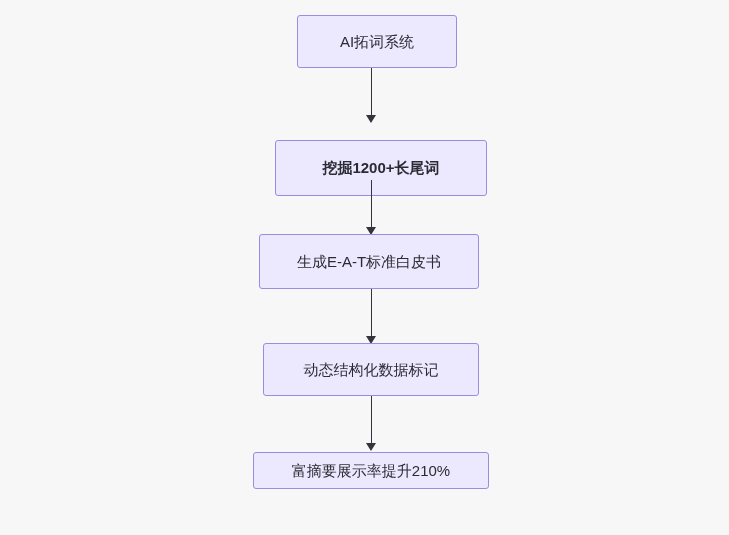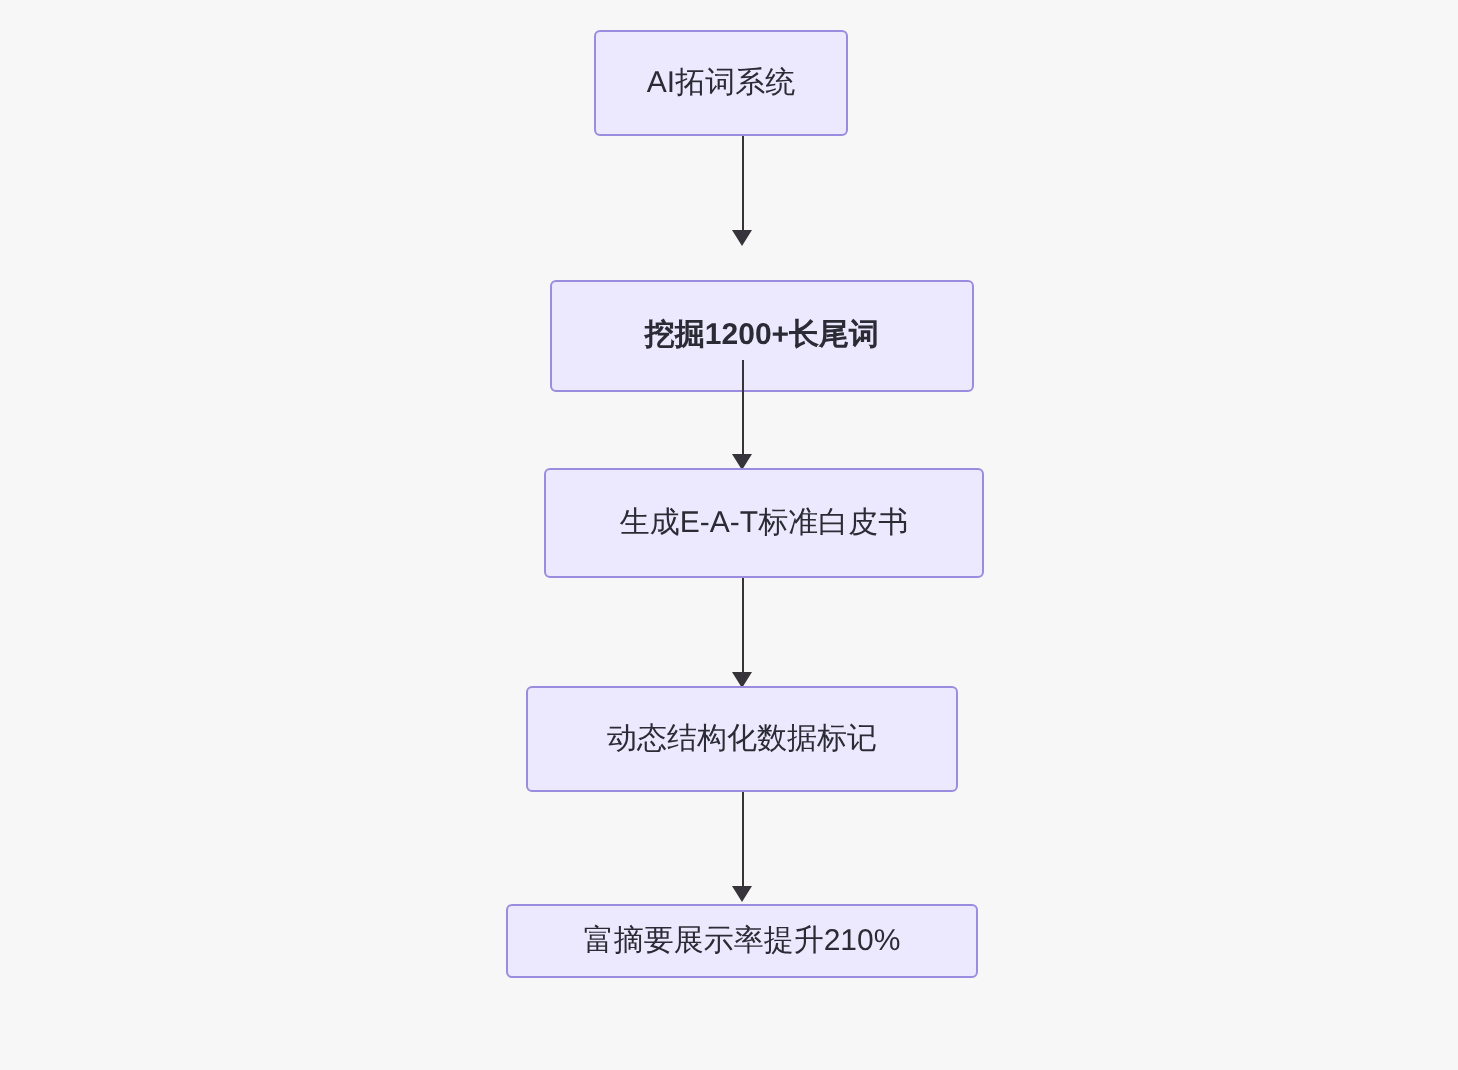--- a/index.html
+++ b/index.html
@@ -44,35 +44,35 @@
     border-left: 5px solid transparent;
     border-right: 5px solid transparent;
     border-top: 8px solid #36343a;
   }
 </style>
 </head>
 <body>
 
 <div id="flow">
 
-  <div class="node" style="left:297px; top:15px; width:127px; height:53px;">
+  <div class="node" style="left:297px; top:15px; width:160px; height:53px;">
     <span>AI拓词系统</span>
   </div>
 
   <div class="edge" style="left:371px; top:68px; height:48px;"></div>
   <div class="arrowhead" style="left:366px; top:115px;"></div>
 
   <div class="node" style="left:275px; top:140px; width:212px; height:56px;font-weight:bold;">
     <span>挖掘1200+长尾词</span>
   </div>
 
   <div class="edge" style="left:371px; top:180px; height:48px;"></div>
   <div class="arrowhead" style="left:366px; top:227px;"></div>
 
-  <div class="node" style="left:272px; top:234px; width:220px; height:55px;">
+  <div class="node" style="left:259px; top:234px; width:220px; height:55px;">
     <span>生成E-A-T标准白皮书</span>
   </div>
 
   <div class="edge" style="left:371px; top:289px; height:48px;"></div>
   <div class="arrowhead" style="left:366px; top:336px;"></div>
 
   <div class="node" style="left:263px; top:343px; width:216px; height:53px;">
     <span>动态结构化数据标记</span>
   </div>
 

